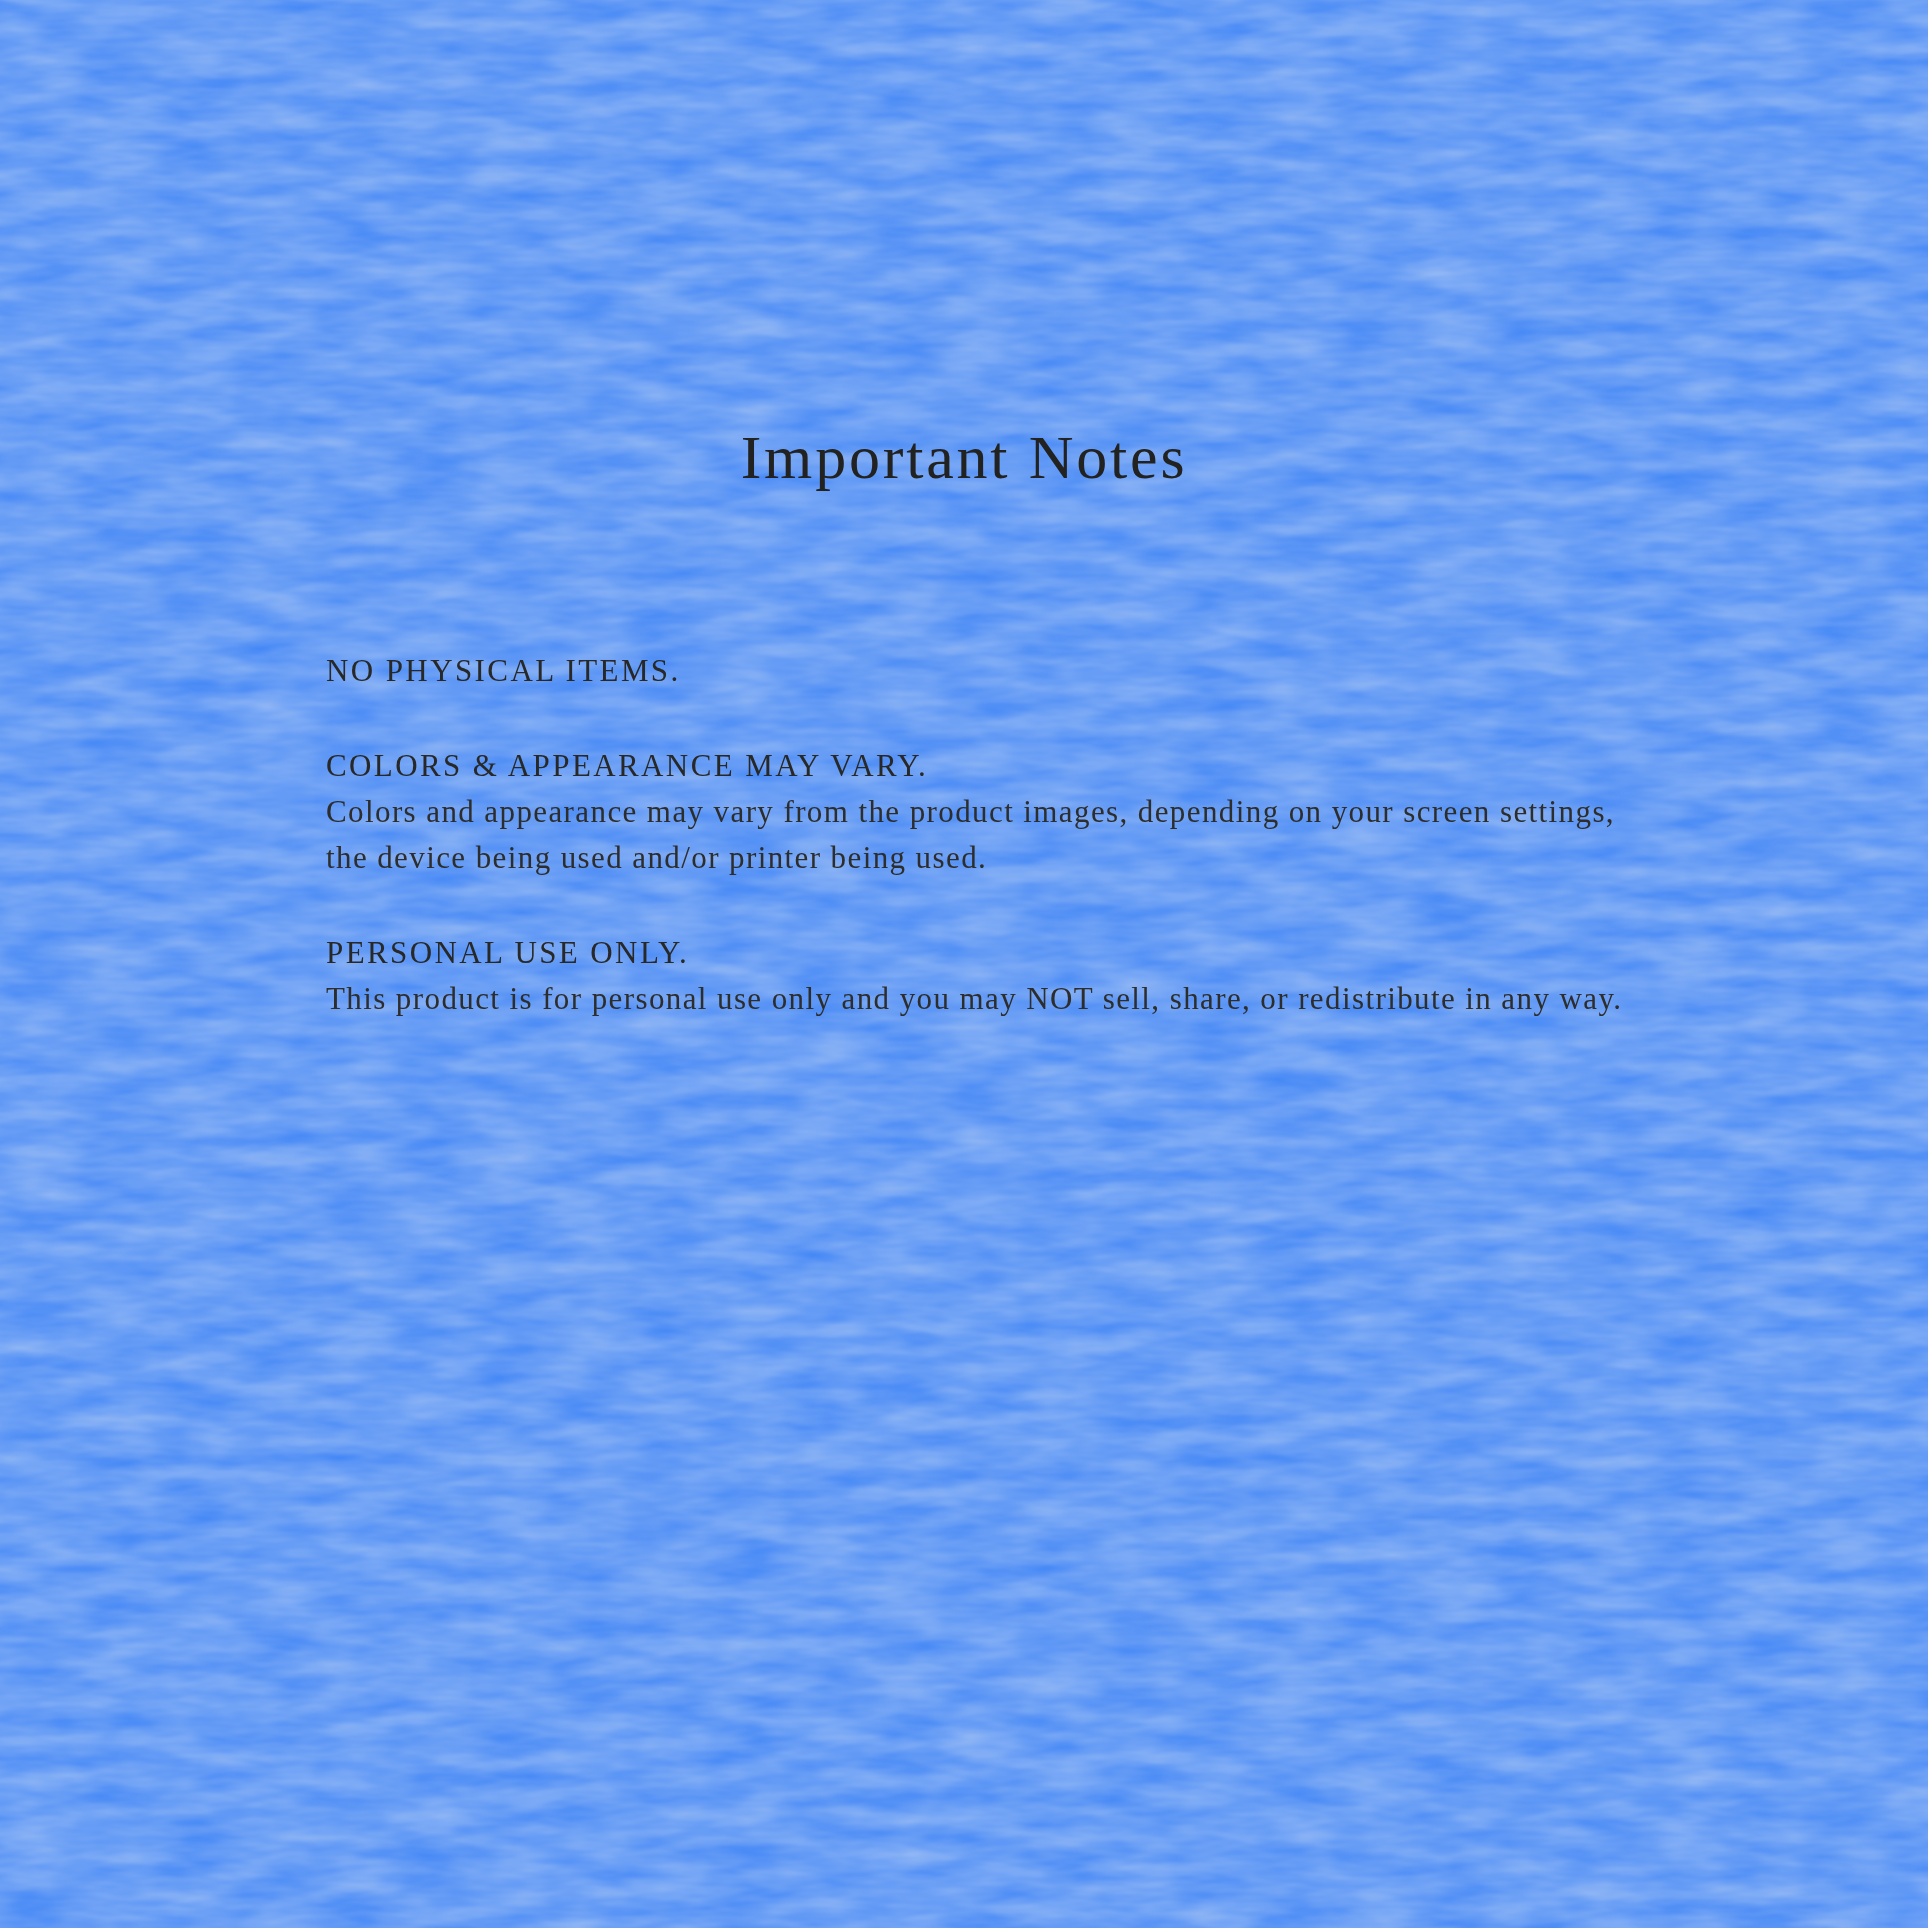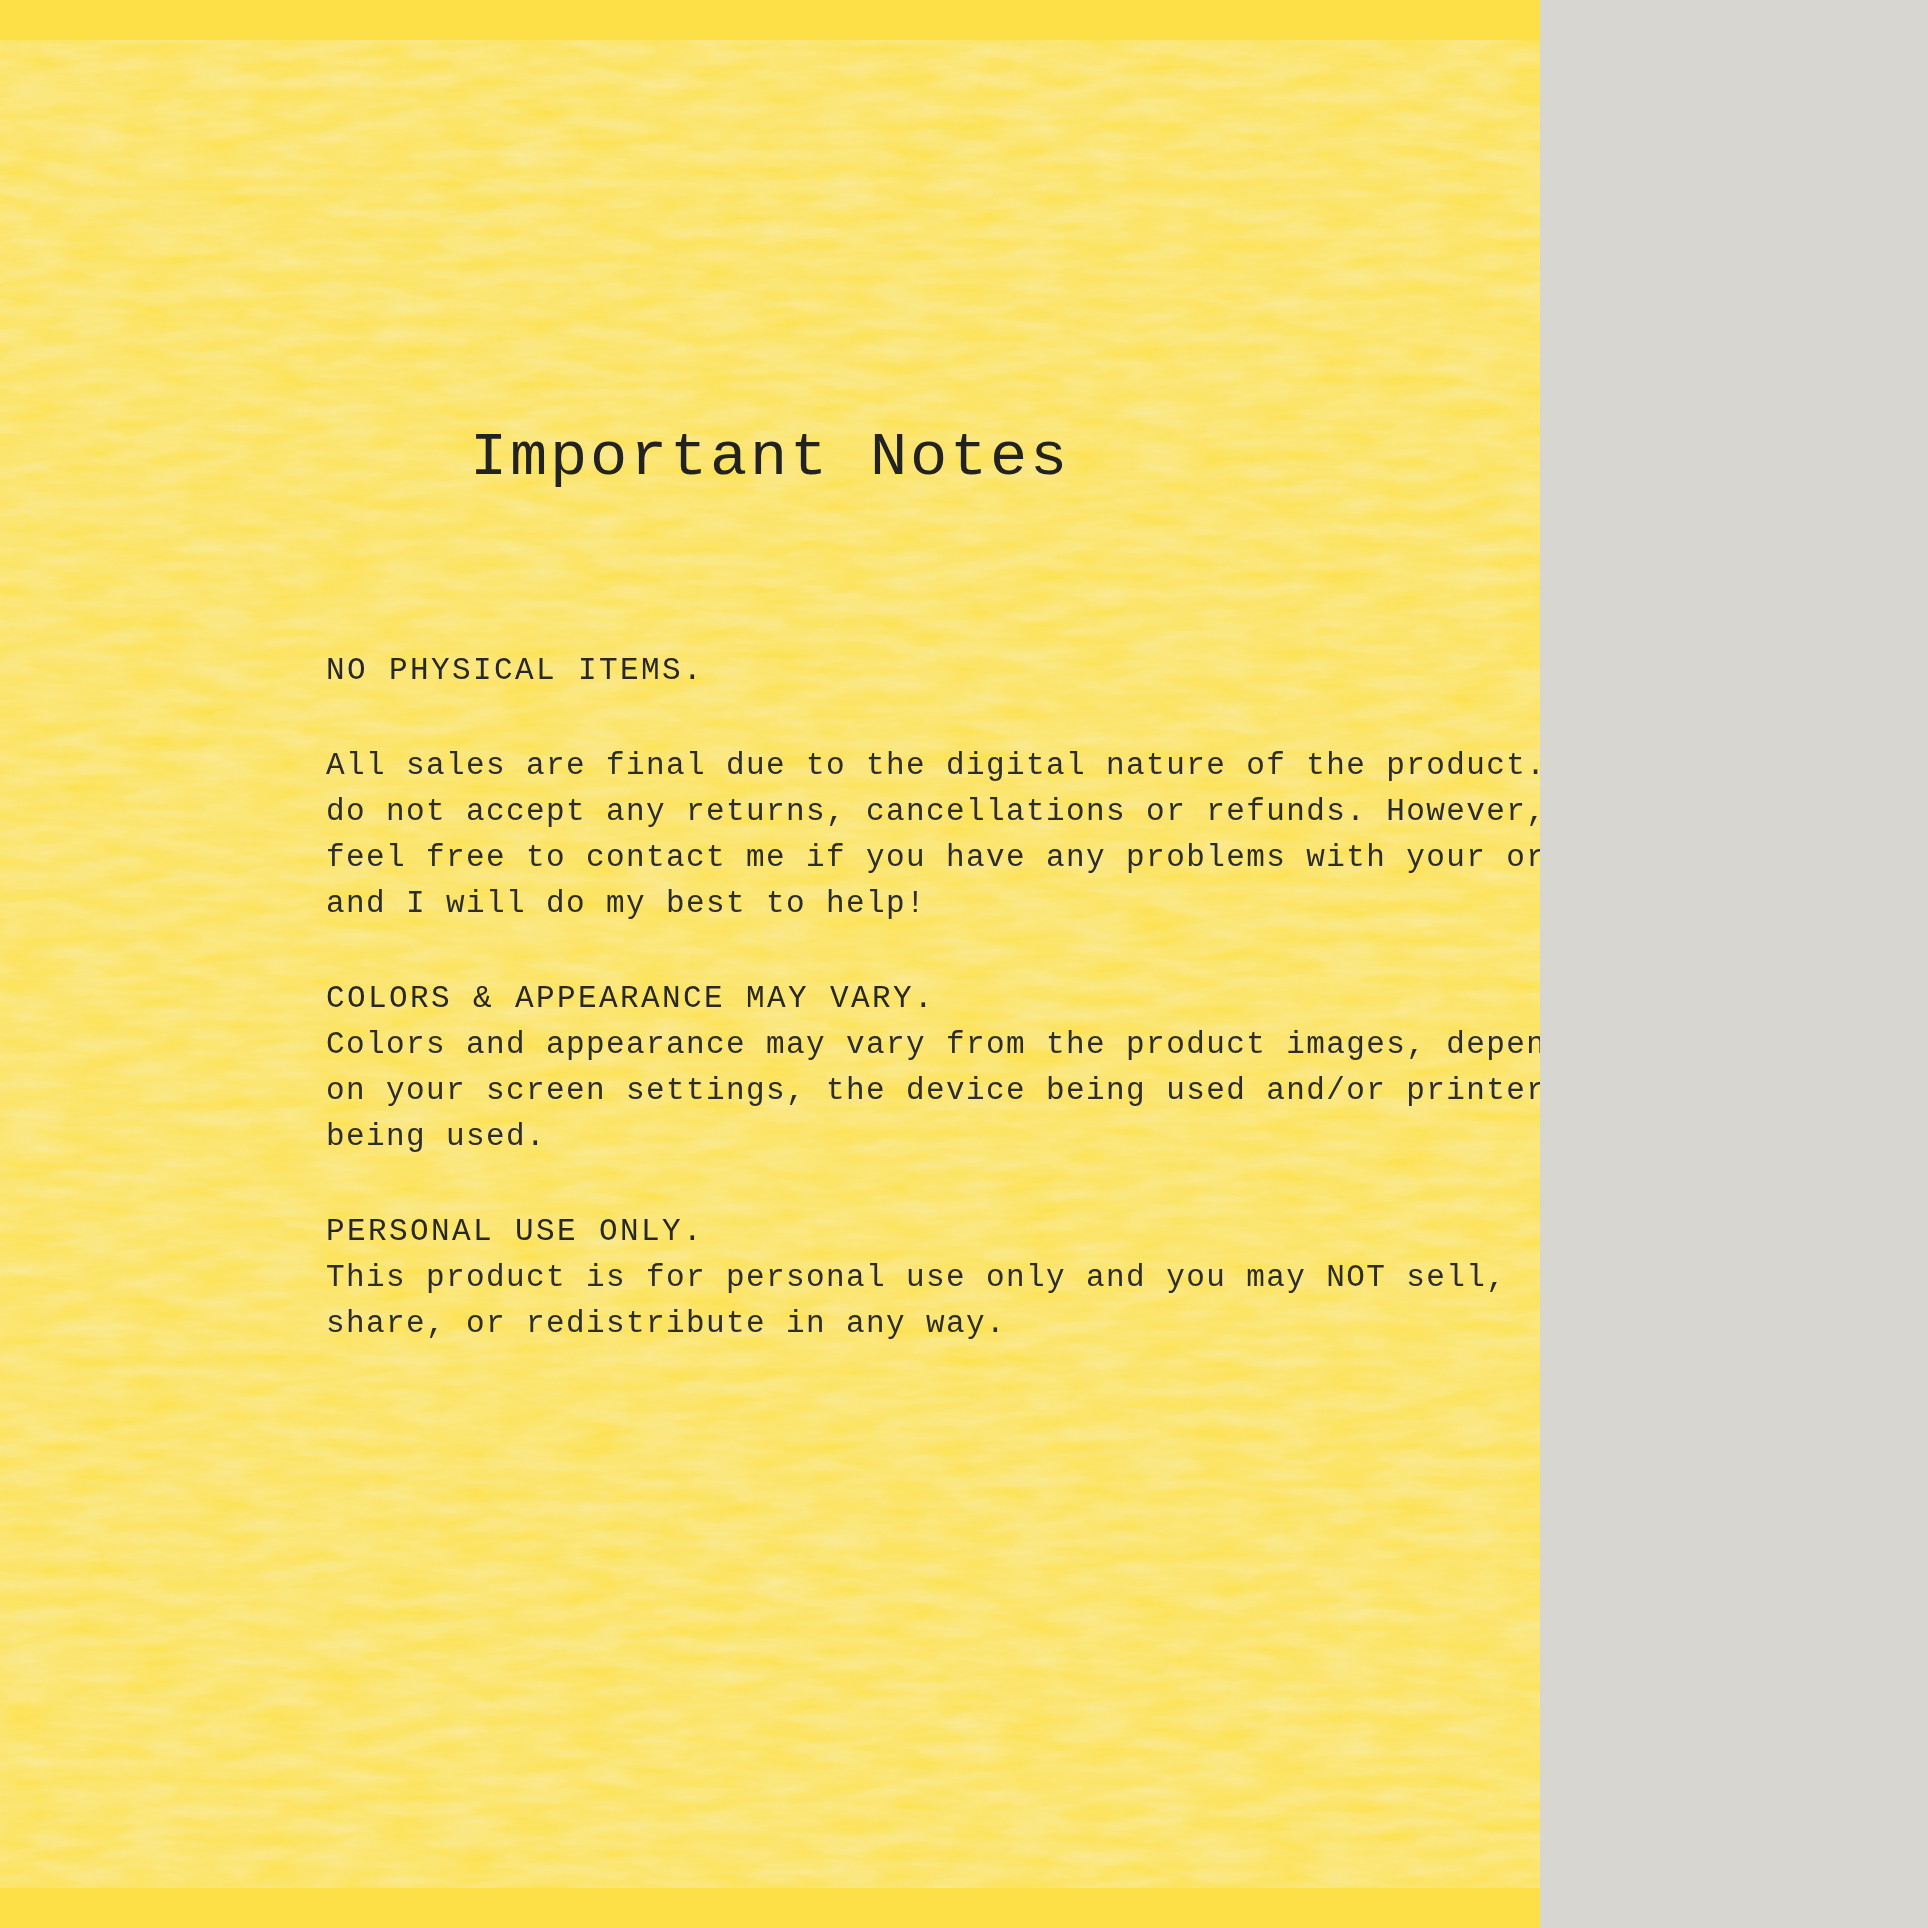--- a/index.html
+++ b/index.html
@@ -2,25 +2,25 @@
 <html style="font-size:15px"><head>
 <meta charset="utf-8">
 <style>
   html, body {
     margin: 0;
     padding: 0;
     background: #d8d6d1;
   }
   .page {
     position: relative;
-    width: 1540px;
+    width: 1928px;
     height: 1928px;
-    background: #fde047;
+    background: #3b82f6;
     overflow: hidden;
-    font-family: Liberation Mono, monospace;
+    font-family: Liberation Serif, serif;
   }
   .texture {
     position: absolute;
     inset: 0;
     width: 100%;
     height: 100%;
     opacity: 0.5;
     pointer-events: none;
   }
   .title {
@@ -77,21 +77,20 @@
 
   <div class="title">Important Notes</div>
 
   <div class="content">
 
     <div class="section">
       <p class="section-heading">NO PHYSICAL ITEMS.</p>
     </div>
 
     <div class="section">
-      <p class="section-body">All sales are final due to the digital nature of the product. I do not accept any returns, cancellations or refunds. However, feel free to contact me if you have any problems with your order and I will do my best to help!</p>
     </div>
 
     <div class="section">
       <p class="section-heading">COLORS &amp; APPEARANCE MAY VARY.</p>
       <p class="section-body">Colors and appearance may vary from the product images, depending on your screen settings, the device being used and/or printer being used.</p>
     </div>
 
     <div class="section">
       <p class="section-heading">PERSONAL USE ONLY.</p>
       <p class="section-body">This product is for personal use only and you may NOT sell, share, or redistribute in any way.</p>

